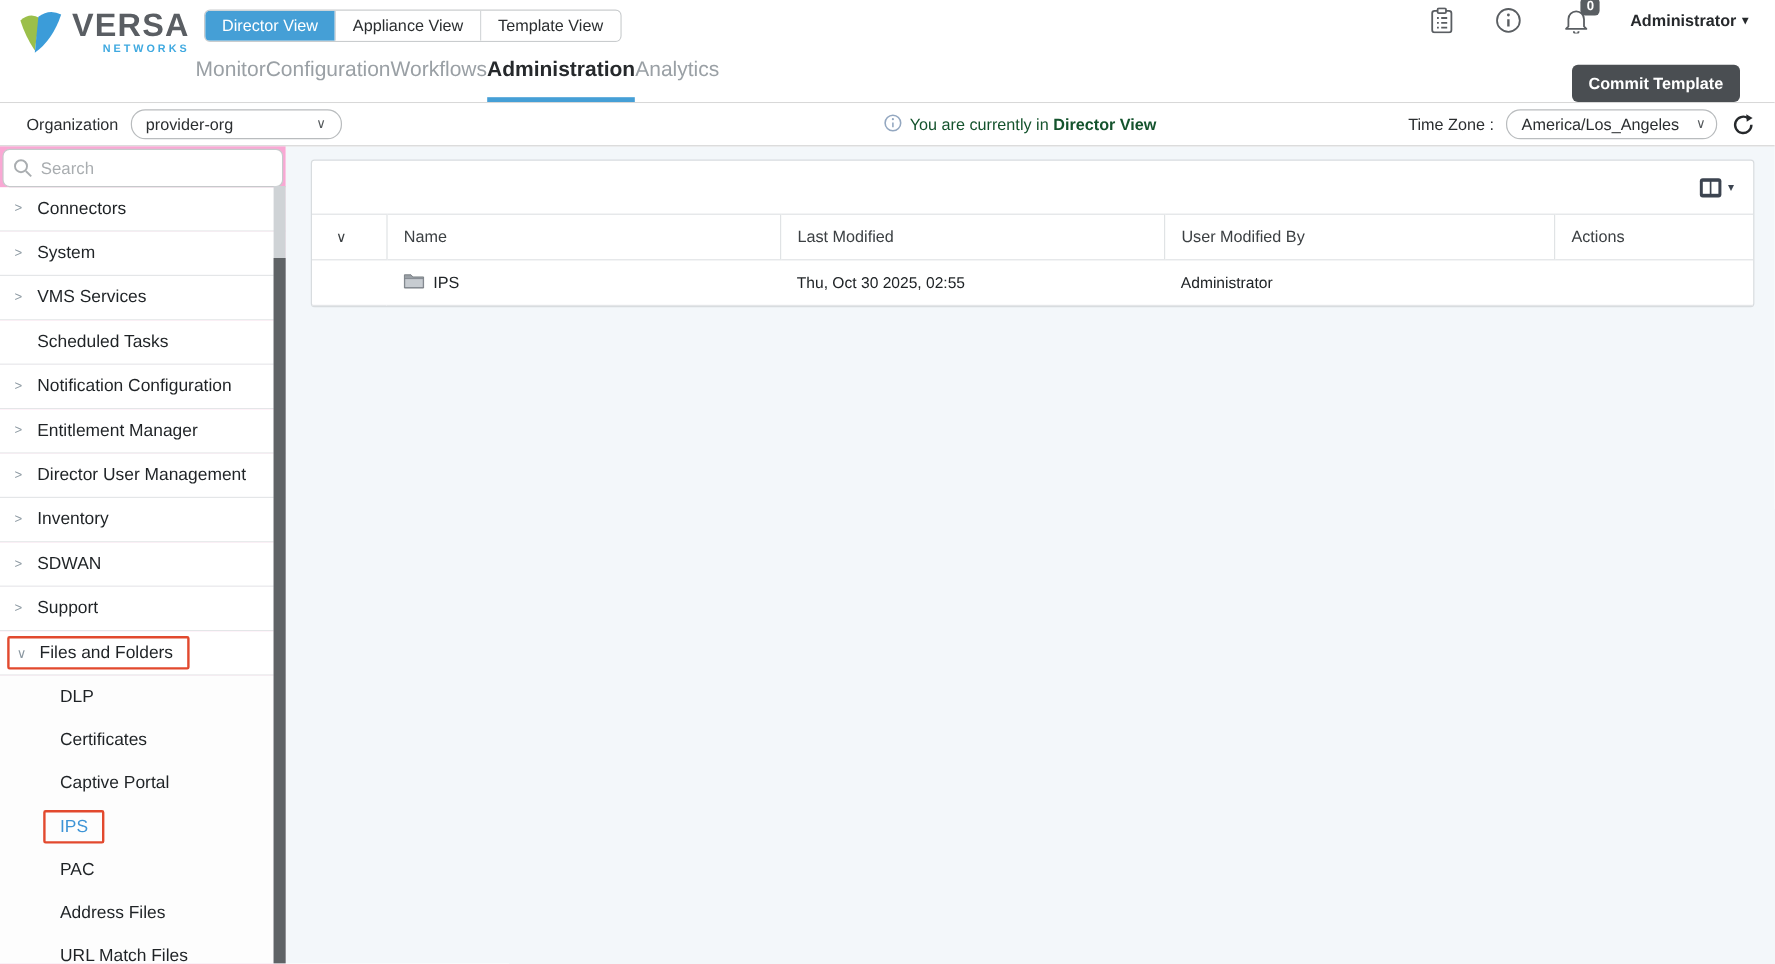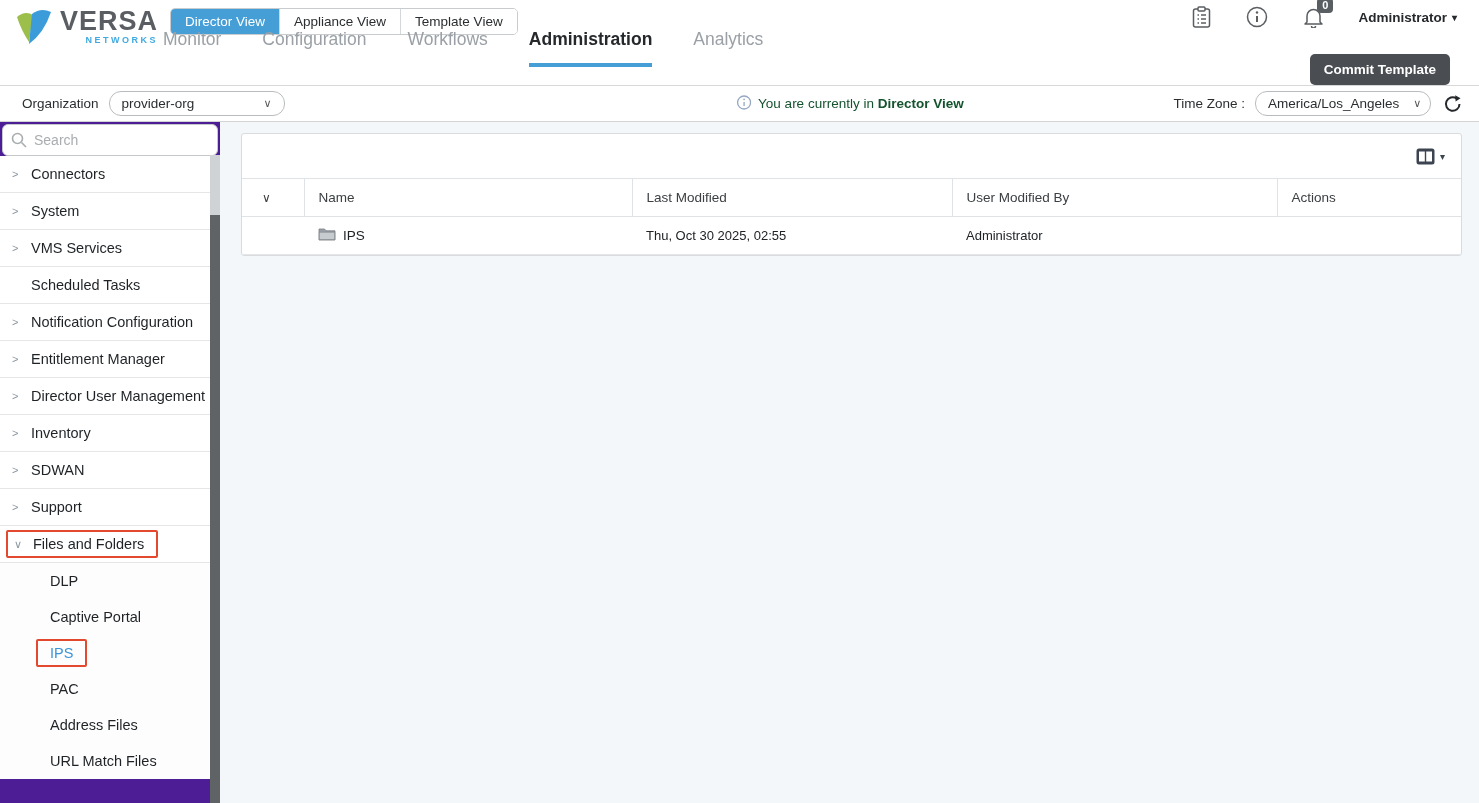--- a/index.html
+++ b/index.html
@@ -12,21 +12,21 @@
   .logo-mark { margin-right:6px; }
   .logo-text { display:flex; flex-direction:column; line-height:1; margin-top:0; }
   .logo-name { font-size:27px; font-weight:bold; letter-spacing:1px; color:#5a5e63; }
   .logo-sub { font-size:9px; font-weight:bold; letter-spacing:2.5px; color:#3fa9e0; text-align:right; margin-top:1px; }
 
   .view-tabs { position:absolute; left:170px; top:8px; display:inline-flex; border:1px solid #c9ccce; border-radius:5px; overflow:hidden; background:#fff; }
   .view-tab { padding:5px 14px; font-size:13.5px; color:#2b2e30; background:#fff; cursor:pointer; white-space:nowrap; }
   .view-tab + .view-tab { border-left:1px solid #d5d8da; }
   .view-tab.active { background:#459fd6; color:#fff; }
 
-  .nav-tabs { position:absolute; left:163px; bottom:18px; display:flex; gap:41px; }
+  .nav-tabs { position:absolute; left:163px; bottom:0; display:flex; }
   .nav-tab { font-size:17.5px; color:#9aa0a5; padding-bottom:13px; cursor:pointer; border-bottom:4px solid transparent; }
   .nav-tab.active { color:#26292c; font-weight:bold; border-bottom-color:#459fd6; padding-bottom:3px; }
 
   .header-right { position:absolute; top:6px; right:22px; display:flex; align-items:center; gap:34px; }
   .hicon { width:22px; height:22px; display:flex; align-items:center; justify-content:center; cursor:pointer; position:relative; }
   .badge { position:absolute; top:-8px; right:-9px; background:#595e62; color:#fff; font-size:11px; font-weight:bold; padding:1px 5px 2px; border-radius:4px; }
   .user-menu { font-size:13.5px; font-weight:bold; color:#26292c; cursor:pointer; display:flex; align-items:center; gap:5px; }
   .caret { font-size:10px; color:#26292c; }
   .commit-btn { position:absolute; right:29px; top:54px; background:#4a4e52; color:#fff; border:none; border-radius:5px; font-size:13.5px; font-weight:bold; padding:8px 14px; cursor:pointer; font-family:inherit; }
 
@@ -39,21 +39,21 @@
   .org-select { width:176px; }
   .banner { position:absolute; left:50%; transform:translateX(-1.5%); top:0; height:35px; display:flex; align-items:center; gap:7px; font-size:13.5px; color:#14532d; white-space:nowrap; }
   .banner b { font-weight:bold; }
   .tz-area { position:absolute; right:14px; top:0; height:35px; display:flex; align-items:center; gap:10px; }
   .tz-label { font-size:13.5px; color:#2b2e30; }
   .tz-select { width:176px; }
   .refresh-btn { width:24px; height:24px; display:flex; align-items:center; justify-content:center; cursor:pointer; background:none; border:none; }
 
   
   .body-wrap { display:flex; width:100%; height:681px; }
-  .sidebar { position:relative; width:220px; background:#4c1d95; flex:none; }
+  .sidebar { position:relative; width:238px; background:#f9a8d4; flex:none; }
   .search-box { position:relative; margin:2px 2px 0 2px; height:32px; border:1px solid #c6c9cb; border-radius:6px; background:#fff; display:flex; align-items:center; }
   .search-box input { border:none; outline:none; flex:1; font-size:14px; color:#333; font-family:inherit; background:transparent; }
   .search-box input::placeholder { color:#a9adb0; }
   .search-icon { margin:0 7px 0 8px; display:flex; }
   .side-list { list-style:none; }
   .side-item { height:37px; display:flex; align-items:center; border-bottom:1px solid #e4e6e8; padding-left:12px; cursor:pointer; background:#fff; }
   .side-item .chev { color:#8a97a0; font-size:11px; width:10px; flex:none; }
   .side-item .lbl { font-size:14.5px; color:#1f2326; margin-left:9px; }
   .side-item.no-chev .lbl { margin-left:19px; }
   .red-box { display:flex; align-items:center; border:2px solid #e2492e; border-radius:2px; padding:4px 12px 4px 4px; margin-left:-6px; }
@@ -244,20 +244,23 @@
         <span class="red-box">
           <span class="chev">∨</span>
           <span class="lbl">Files and Folders</span>
         </span>
       </li>
     </ul>
 
     <ul class="sub-list">
       <li class="sub-item">
           <span class="lbl">DLP</span>
+        </li>
+      <li class="sub-item">
+          <span class="lbl">Certificates</span>
         </li>
       <li class="sub-item">
           <span class="lbl">Captive Portal</span>
         </li>
       <li class="sub-item active">
         <span class="red-box">
           <span class="lbl">IPS</span>
         </span>
       </li>
       <li class="sub-item">

